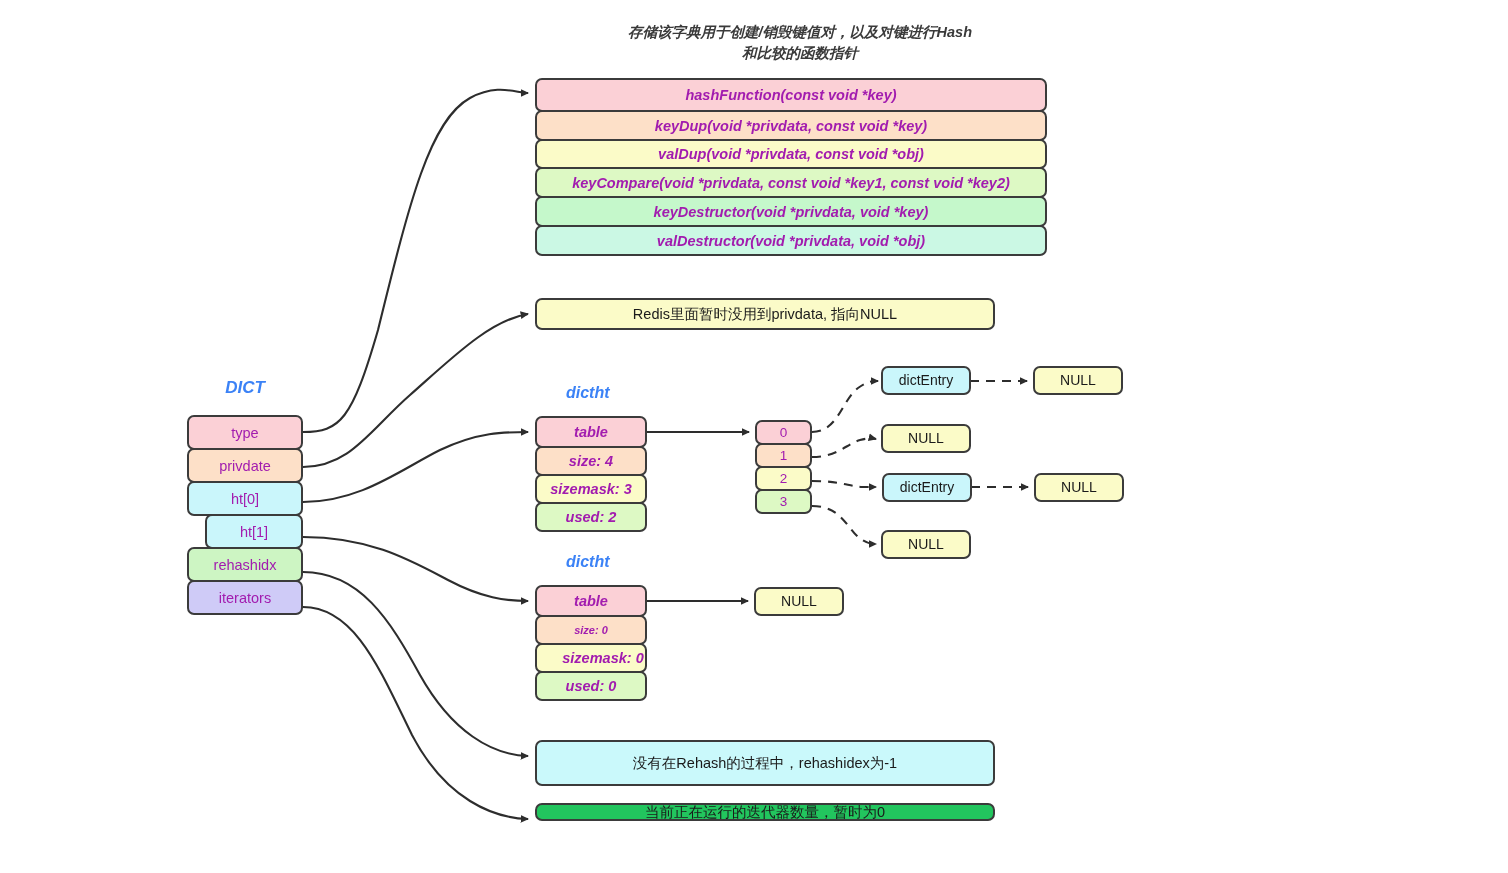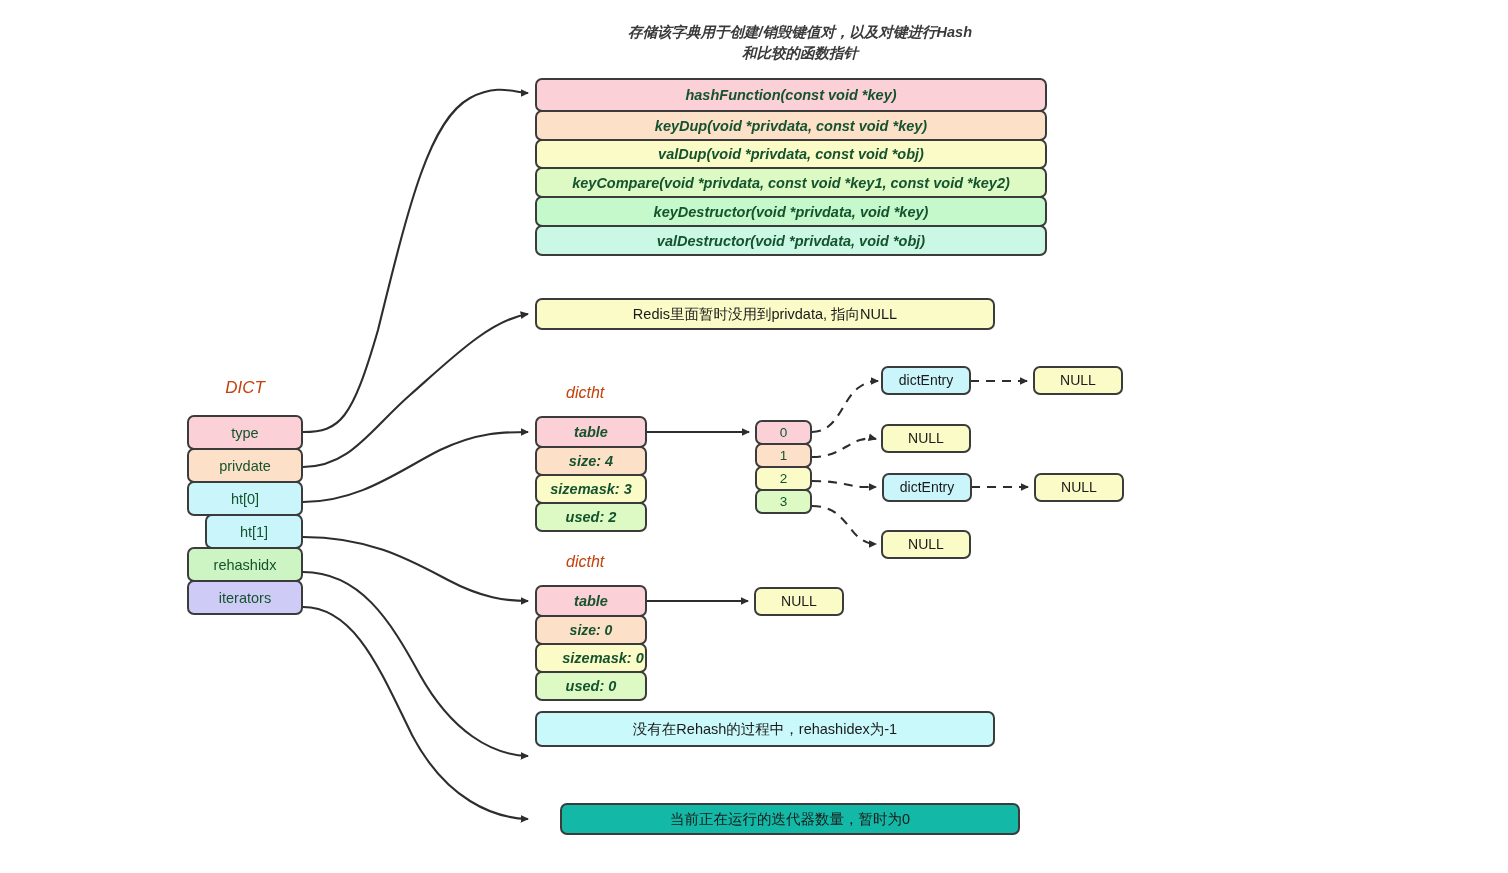--- a/index.html
+++ b/index.html
@@ -56,31 +56,31 @@
   }
   .stack .row {
     position: relative;
     box-sizing: border-box;
     border: 2px solid #3b3b3b;
     border-radius: 7px;
     display: flex;
     align-items: center;
     justify-content: center;
     text-align: center;
-    color: #14532d;
+    color: #a21caf;
     margin-top: -2px;
   }
   .stack .row:first-child { margin-top: 0; }
 
   
   .caption {
     position: absolute;
     font-style: italic;
-    font-weight: normal;
-    color: #c2410c;
+    font-weight: bold;
+    color: #3b82f6;
     white-space: nowrap;
   }
   .headnote {
     position: absolute;
     font-style: italic;
     font-weight: bold;
     color: #3a3a3a;
     text-align: center;
     line-height: 1.45;
     white-space: pre-line;
@@ -160,21 +160,21 @@
     <div class="stack" style="left:535px; top:416px; width:112px;">
       <div class="row t-ital" style="height:32px; font-size:14.5px; background:#fbd0d6;">table</div>
       <div class="row t-ital" style="height:30px; font-size:14.5px; background:#fde0c8;">size: 4</div>
       <div class="row t-ital" style="height:30px; font-size:14.5px; background:#fbfbc8;">sizemask: 3</div>
       <div class="row t-ital" style="height:30px; font-size:14.5px; background:#ddf9c4;">used: 2</div>
     </div>
 
     <div class="caption" style="left:566px; top:553px; font-size:16px;">dictht</div>
     <div class="stack" style="left:535px; top:585px; width:112px;">
       <div class="row t-ital" style="height:32px; font-size:14.5px; background:#fbd0d6;">table</div>
-      <div class="row t-ital" style="height:30px; font-size:14px; background:#fde0c8;">size: 0</div>
+      <div class="row t-ital" style="height:30px; font-size:11px; background:#fde0c8;">size: 0</div>
       <div class="row t-ital" style="height:30px; font-size:14.5px; background:#fbfbc8;padding-left:24px;">sizemask: 0</div>
       <div class="row t-ital" style="height:30px; font-size:14.5px; background:#ddf9c4;">used: 0</div>
     </div>
 
     <div class="stack" style="left:755px; top:420px; width:57px;">
       <div class="row t-plain" style="height:25px; font-size:13.5px; background:#fbd0d6;">0</div>
       <div class="row t-plain" style="height:25px; font-size:13.5px; background:#fde0c8;">1</div>
       <div class="row t-plain" style="height:25px; font-size:13.5px; background:#fbfbc8;">2</div>
       <div class="row t-plain" style="height:25px; font-size:13.5px; background:#ddf9c4;">3</div>
     </div>
@@ -184,17 +184,17 @@
 
     <div class="node t-plain" style="left:881px; top:424px; width:90px; height:29px; font-size:14px; background:#fbfbc8;">NULL</div>
 
     <div class="node t-plain" style="left:882px; top:473px; width:90px; height:29px; font-size:14px; background:#caf6fb;">dictEntry</div>
     <div class="node t-plain" style="left:1034px; top:473px; width:90px; height:29px; font-size:14px; background:#fbfbc8;">NULL</div>
 
     <div class="node t-plain" style="left:881px; top:530px; width:90px; height:29px; font-size:14px; background:#fbfbc8;">NULL</div>
 
     <div class="node t-plain" style="left:754px; top:587px; width:90px; height:29px; font-size:14px; background:#fbfbc8;">NULL</div>
 
-    <div class="node t-plain" style="left:535px; top:711px; width:460px; height:36px; font-size:14.5px; background:#caf9fb;">没有在Rehash的过程中，rehashidex为-1</div>
-    <div class="node t-plain" style="left:560px; top:803px; width:460px; height:32px; font-size:14.5px; background:#14b8a6;">当前正在运行的迭代器数量，暂时为0</div>
+    <div class="node t-plain" style="left:535px; top:740px; width:460px; height:46px; font-size:14.5px; background:#caf9fb;">没有在Rehash的过程中，rehashidex为-1</div>
+    <div class="node t-plain" style="left:535px; top:803px; width:460px; height:18px; font-size:14.5px; background:#22c55e;">当前正在运行的迭代器数量，暂时为0</div>
 
   </div>
 </div>
 
 </body></html>

